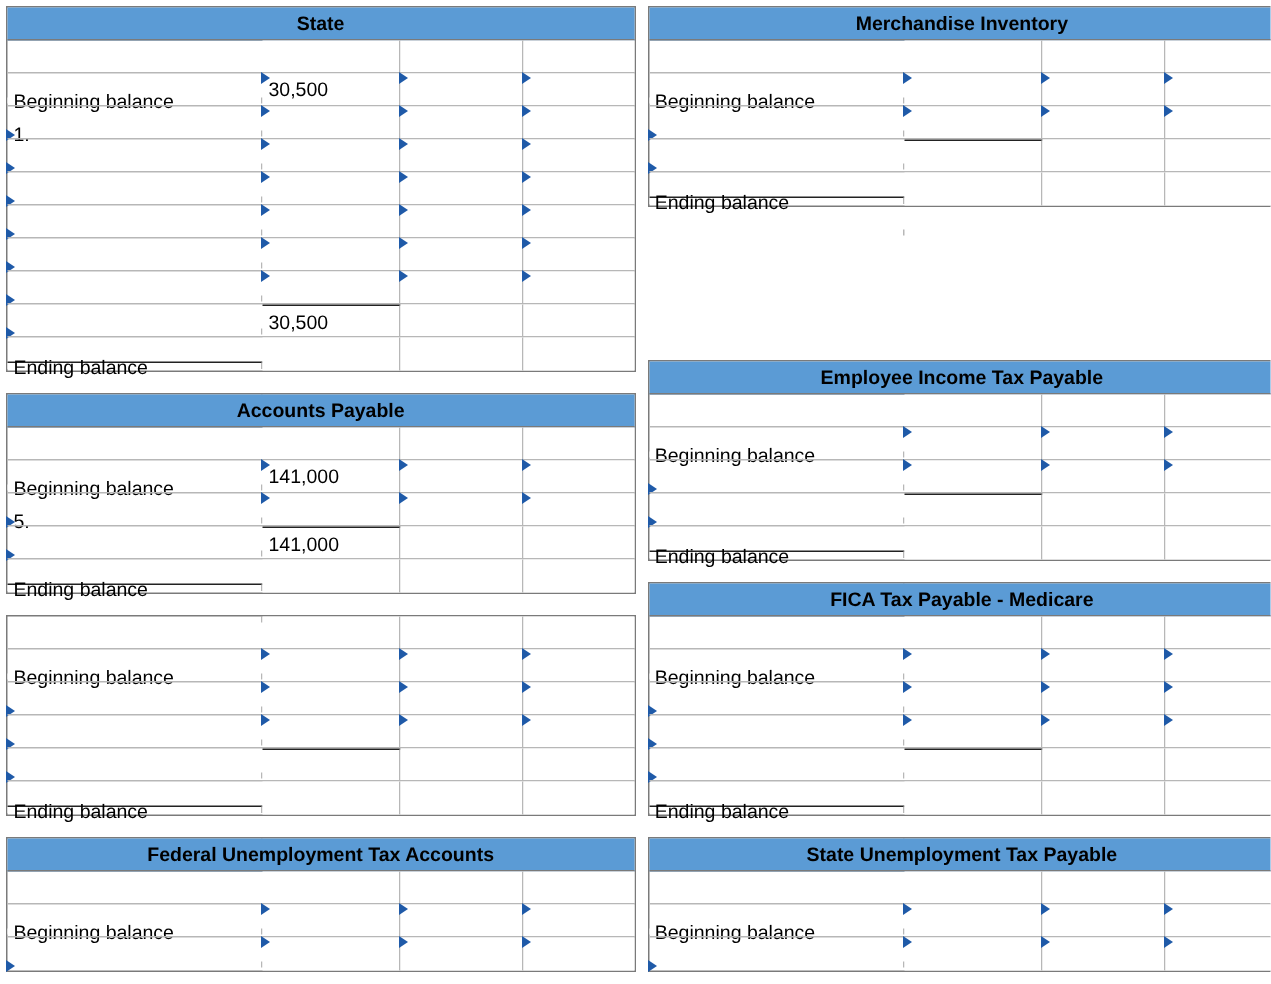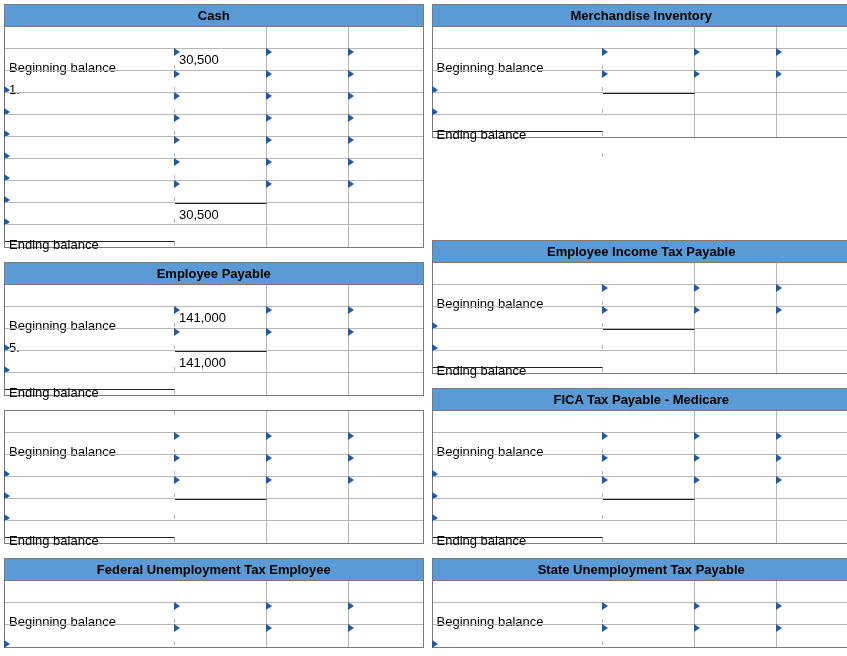--- a/index.html
+++ b/index.html
@@ -68,21 +68,21 @@
     border-bottom: 4px solid transparent;
   }
   .filler { flex: 1; }
 </style>
 </head>
 <body>
 
 <div class="page">
   <div class="col" id="col-left">
       <div class="ledger">
-        <div class="ledger-title">Cash</div>
+        <div class="ledger-title">State</div>
         <div class="row">
           <div class="cell label">
             <span>Beginning balance</span>
           </div>
           <div class="cell v1">
             <span></span>
           </div>
           <div class="cell v2">
             <span></span>
           </div>
@@ -239,21 +239,21 @@
           </div>
           <div class="cell v2">
             <span></span>
           </div>
           <div class="cell v3">
             <span></span>
           </div>
         </div>
       </div>
       <div class="ledger">
-        <div class="ledger-title">Employee Payable</div>
+        <div class="ledger-title">Accounts Payable</div>
         <div class="row">
           <div class="cell label">
             <span>Beginning balance</span>
           </div>
           <div class="cell v1">
             <span></span>
           </div>
           <div class="cell v2">
             <span></span>
           </div>
@@ -418,21 +418,21 @@
           </div>
           <div class="cell v2">
             <span></span>
           </div>
           <div class="cell v3">
             <span></span>
           </div>
         </div>
       </div>
       <div class="ledger">
-        <div class="ledger-title">Federal Unemployment Tax Employee</div>
+        <div class="ledger-title">Federal Unemployment Tax Accounts</div>
         <div class="row">
           <div class="cell label">
             <span>Beginning balance</span>
           </div>
           <div class="cell v1">
             <span></span>
           </div>
           <div class="cell v2">
             <span></span>
           </div>

